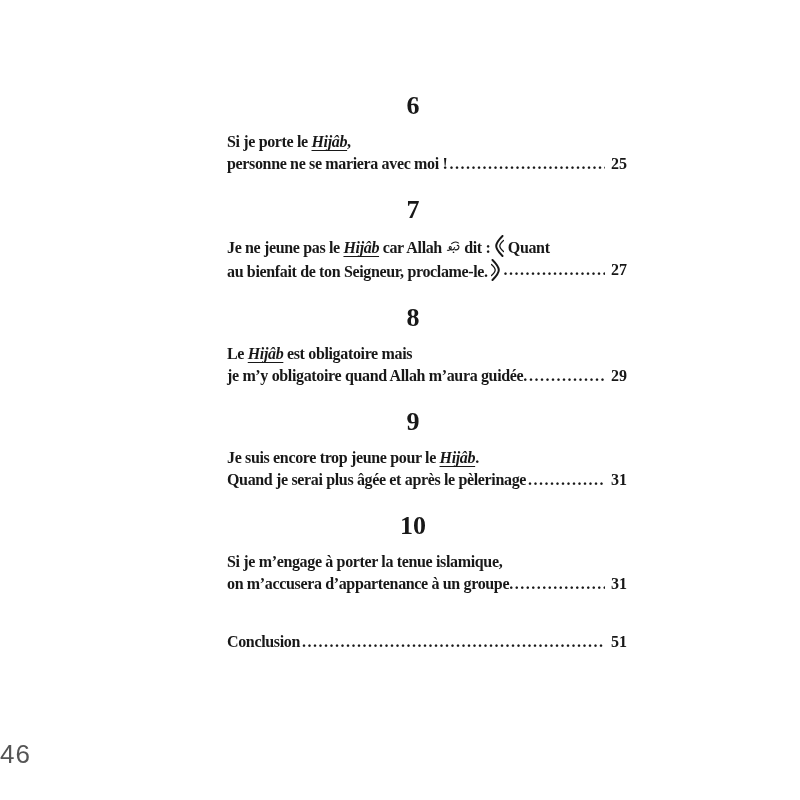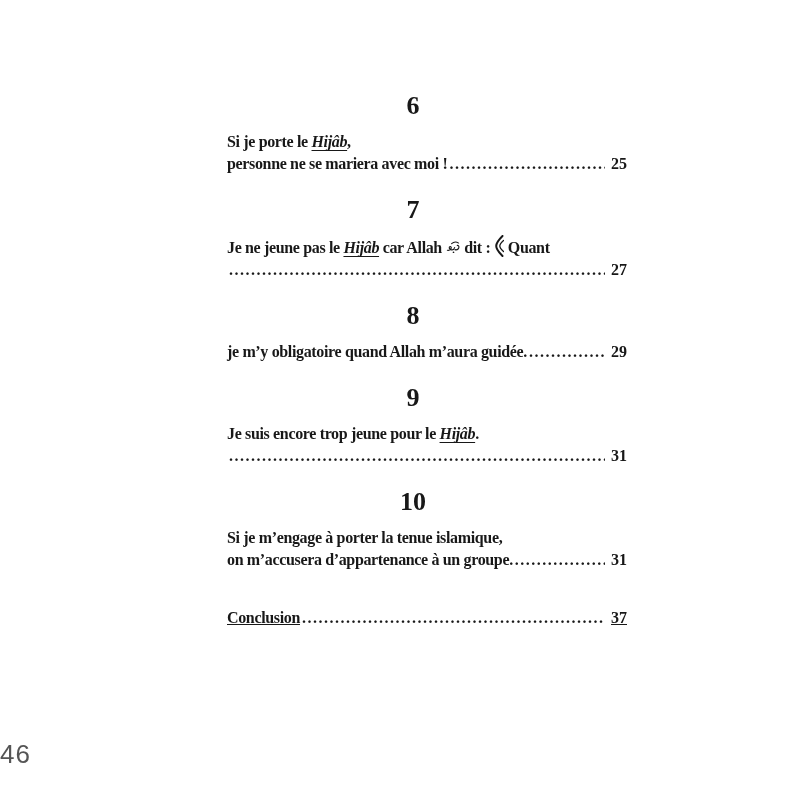--- a/index.html
+++ b/index.html
@@ -19,21 +19,21 @@
     font-family: "Liberation Serif", serif;
     color: #181818;
   }
   .content {
     position: absolute;
     left: 227px;
     top: 93px;
     width: 400px;
   }
   .toc-entry + .toc-entry { margin-top: 22px; }
-  .toc-entry.conclusion { margin-top: 36px; text-decoration: underline; }
+  .toc-entry.conclusion { margin-top: 36px; }
   .entry-number {
     font-size: 26px;
     line-height: 26px;
     font-weight: bold;
     text-align: center;
     margin: 0 28px 12px 0;
     padding: 0;
     letter-spacing: 0;
   }
   .line {
@@ -129,46 +129,54 @@
     <path d="M6 3.5 C8 1.5 11 1.2 13.5 2.8" fill="none" stroke="currentColor" stroke-width="1.1" stroke-linecap="round"></path>
     <circle cx="8" cy="12.6" r="0.9" fill="currentColor"></circle>
   </svg>
 </span><span class="seg"> dit : </span><span class="seg-icon seg-quran-quote-open">
   <svg width="10" height="22" viewBox="0 0 10 22" aria-hidden="true">
     <path d="M8.5 1 C4 5.5 2.2 8.5 2.2 11 C2.2 13.5 4 16.5 8.5 21" fill="none" stroke="currentColor" stroke-width="2" stroke-linecap="round"></path>
     <path d="M9.5 5.5 C6.8 8 5.8 9.7 5.8 11 C5.8 12.3 6.8 14 9.5 16.5" fill="none" stroke="currentColor" stroke-width="1.3" stroke-linecap="round"></path>
   </svg>
 </span><span class="seg"> Quant</span></span></div>
           <div class="line leader-line">
+            <span class="line-text"><span class="seg">au bienfait de ton Seigneur, proclame-le. </span><span class="seg-icon seg-quran-quote-close">
+  <svg width="10" height="22" viewBox="0 0 10 22" aria-hidden="true">
+    <path d="M1.5 1 C6 5.5 7.8 8.5 7.8 11 C7.8 13.5 6 16.5 1.5 21" fill="none" stroke="currentColor" stroke-width="2" stroke-linecap="round"></path>
+    <path d="M0.5 5.5 C3.2 8 4.2 9.7 4.2 11 C4.2 12.3 3.2 14 0.5 16.5" fill="none" stroke="currentColor" stroke-width="1.3" stroke-linecap="round"></path>
+  </svg>
+</span></span>
             <span class="dots">
               <span class="dots-inner">......................................................................</span>
             </span>
             <span class="pagenum">27</span>
           </div>
         </div>
   </section>
 
   <section class="toc-entry">
     <h2 class="entry-number">8</h2>
     <div class="entry-lines">
+          <div class="line"><span class="line-text"><span class="seg">Le </span><span class="seg seg-hijab">Hijâb</span><span class="seg"> est obligatoire mais</span></span></div>
           <div class="line leader-line">
             <span class="line-text"><span class="seg">je m’y obligatoire quand Allah m’aura guidée.</span></span>
             <span class="dots">
               <span class="dots-inner">......................................................................</span>
             </span>
             <span class="pagenum">29</span>
           </div>
         </div>
   </section>
 
   <section class="toc-entry">
     <h2 class="entry-number">9</h2>
     <div class="entry-lines">
           <div class="line"><span class="line-text"><span class="seg">Je suis encore trop jeune pour le </span><span class="seg seg-hijab">Hijâb</span><span class="seg">.</span></span></div>
           <div class="line leader-line">
+            <span class="line-text"><span class="seg">Quand je serai plus âgée et après le pèlerinage</span></span>
             <span class="dots">
               <span class="dots-inner">......................................................................</span>
             </span>
             <span class="pagenum">31</span>
           </div>
         </div>
   </section>
 
   <section class="toc-entry">
     <h2 class="entry-number">10</h2>
@@ -185,21 +193,21 @@
   </section>
 
   <section class="toc-entry conclusion">
 
     <div class="entry-lines">
           <div class="line leader-line">
             <span class="line-text"><span class="seg">Conclusion</span></span>
             <span class="dots">
               <span class="dots-inner">......................................................................</span>
             </span>
-            <span class="pagenum">37</span>
+            <span class="pagenum">51</span>
           </div>
         </div>
   </section>
 </div>
   <div class="footer">
     <span class="folio">46</span>
   </div>
 </div>
 
 </body></html>

